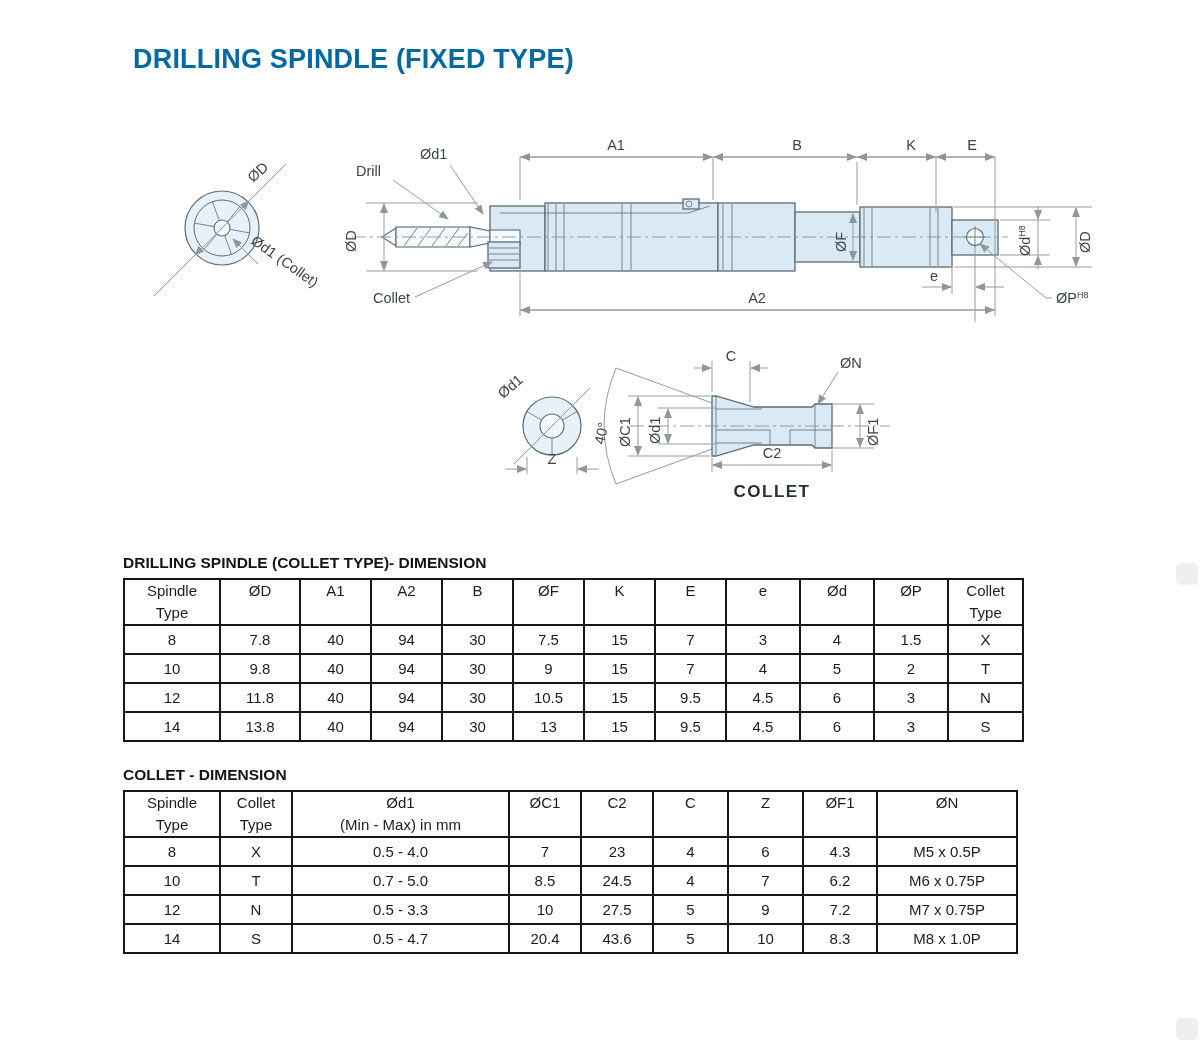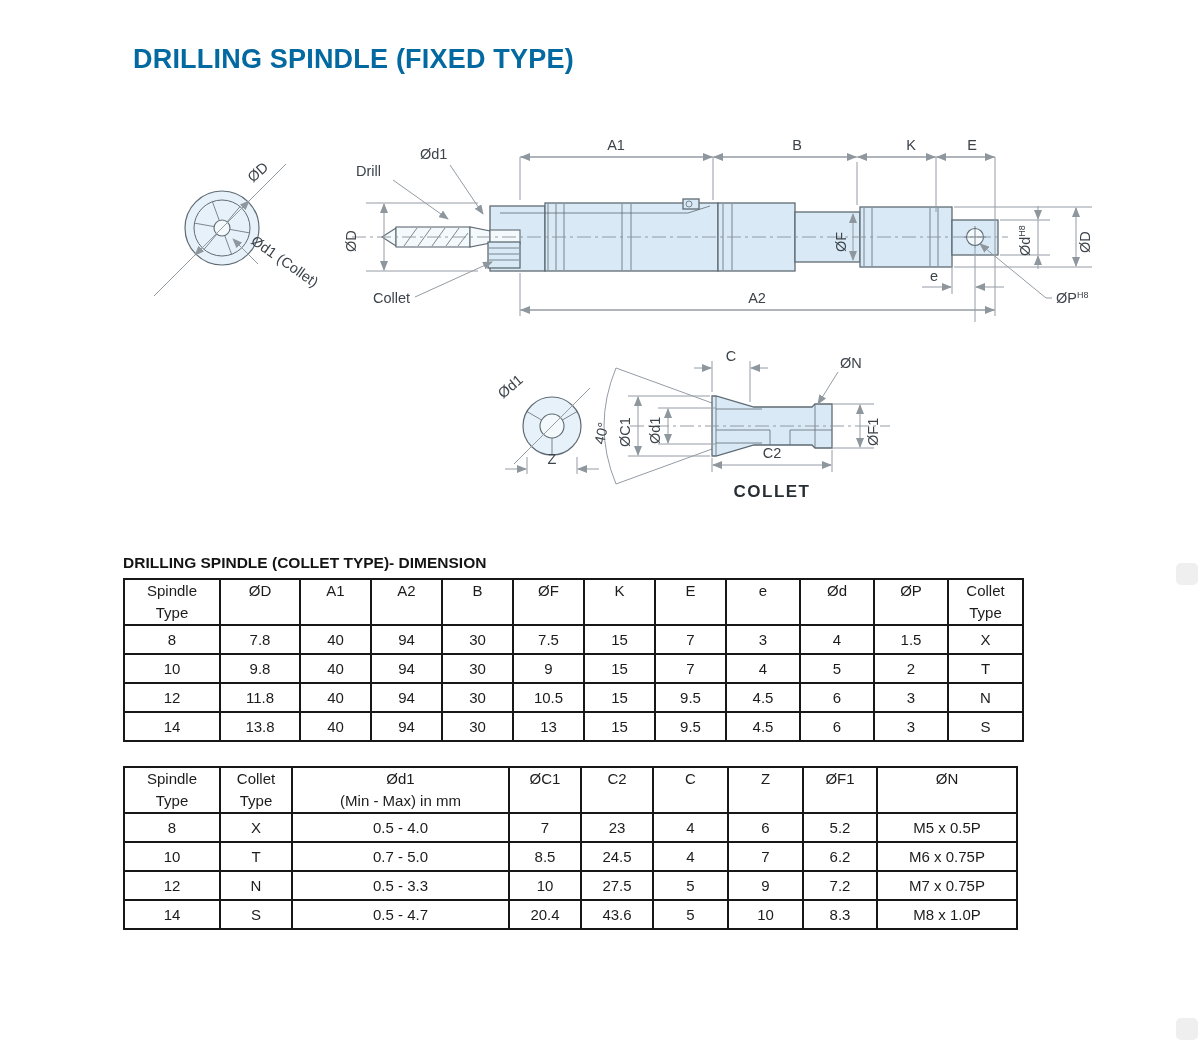--- a/index.html
+++ b/index.html
@@ -346,20 +346,21 @@
           <td>4.5</td>
           <td>6</td>
           <td>3</td>
           <td>S</td>
         </tr>
       </tbody>
   </table>
 </div>
 
 <div class="tbl-section" style="top:766px">
+  <h2 class="tbl-title">COLLET - DIMENSION</h2>
   <table class="t2">
     <thead>
         <tr>
           <th>Spindle
 Type</th>
           <th>Collet
 Type</th>
           <th>Ød1
 (Min - Max) in mm</th>
           <th>ØC1</th>
@@ -372,21 +373,21 @@
       </thead>
     <tbody>
         <tr>
           <td>8</td>
           <td>X</td>
           <td>0.5 - 4.0</td>
           <td>7</td>
           <td>23</td>
           <td>4</td>
           <td>6</td>
-          <td>5.2</td>
+          <td>4.3</td>
           <td>M5 x 0.5P</td>
         </tr>
         <tr>
           <td>10</td>
           <td>T</td>
           <td>0.7 - 5.0</td>
           <td>8.5</td>
           <td>24.5</td>
           <td>4</td>
           <td>7</td>

